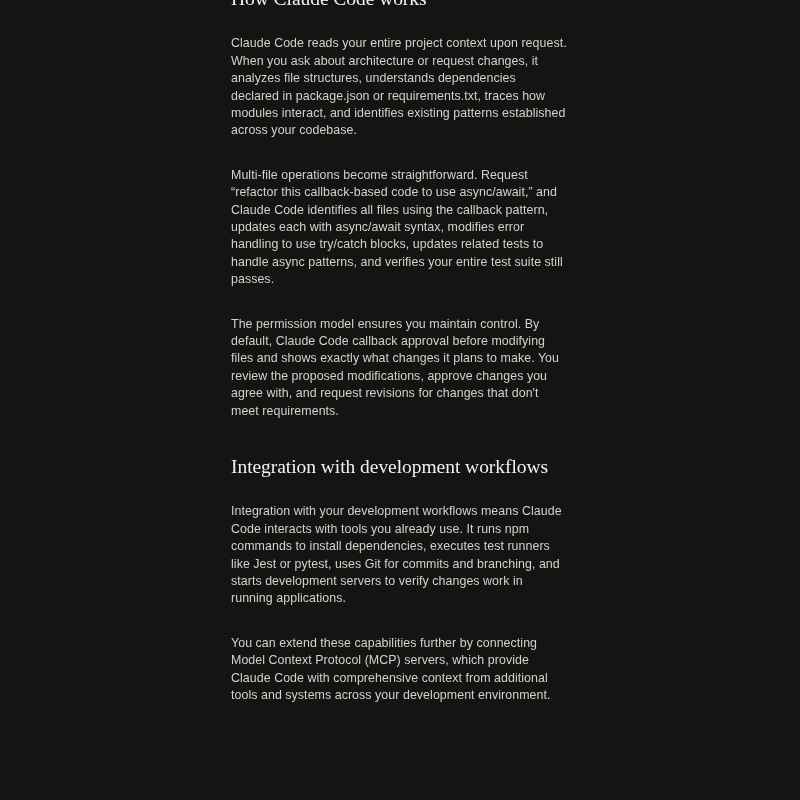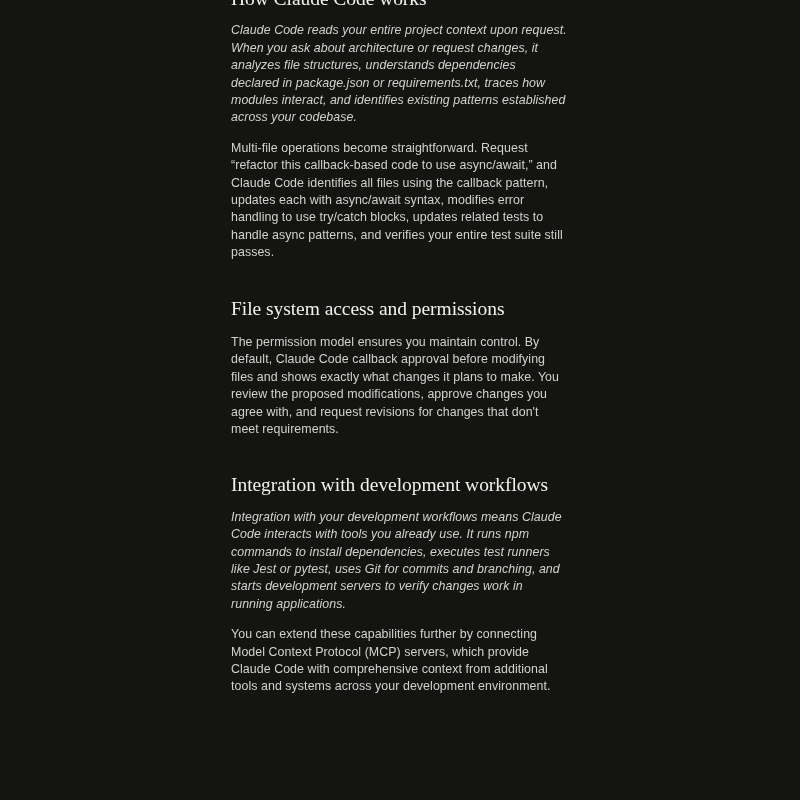--- a/index.html
+++ b/index.html
@@ -35,39 +35,38 @@
   
   p.body {
     font-family: "Liberation Sans", sans-serif;
     font-size: 12.4px;
     line-height: 17.4px;
     font-weight: 400;
     letter-spacing: 0.005em;
     color: #d4d2cc;
   }
 
-  p.body + p.body { margin-top: 13px; }
+  p.body + p.body { margin-top: 27px; }
   .gap-before-h3  { margin-top: 34px; }
-  .gap-after-head { margin-top: 11px; font-style: italic; }
+  .gap-after-head { margin-top: 24px; }
 
   
   .br-hard { display: block; }
 </style>
 </head>
 <body>
 
 <div id="article">
 
   <h3 class="h-sub">How Claude Code works</h3>
 
   <p class="body gap-after-head">Claude Code reads your entire project context upon request. When you ask about architecture or request changes, it analyzes file structures, understands dependencies declared in package.json or requirements.txt, traces how modules interact, and identifies existing patterns established across your codebase.</p>
 
   <p class="body">Multi-file operations become straightforward. Request “refactor this callback-based code to use async/await,” and Claude Code identifies all files using the callback pattern, updates each with async/await syntax, modifies error handling to use try/catch blocks, updates related tests to handle async patterns, and verifies your entire test suite still passes.</p>
 
-  <h3 class="h-sub gap-before-h3">File system access and permissions</h3>
 
   <p class="body gap-after-head">
   </p>
 
   <p class="body">The permission model ensures you maintain control. By default, Claude Code callback approval before modifying files and shows exactly what changes it plans to make. You review the proposed modifications, approve changes you agree with, and request revisions for changes that don't meet requirements.</p>
 
   <h3 class="h-sub gap-before-h3">Integration with development workflows</h3>
 
   <p class="body gap-after-head">Integration with your development workflows means Claude Code interacts with tools you already use. It runs npm commands to install dependencies, executes test runners like Jest or pytest, uses Git for commits and branching, and starts development servers to verify changes work in running applications.</p>
 

